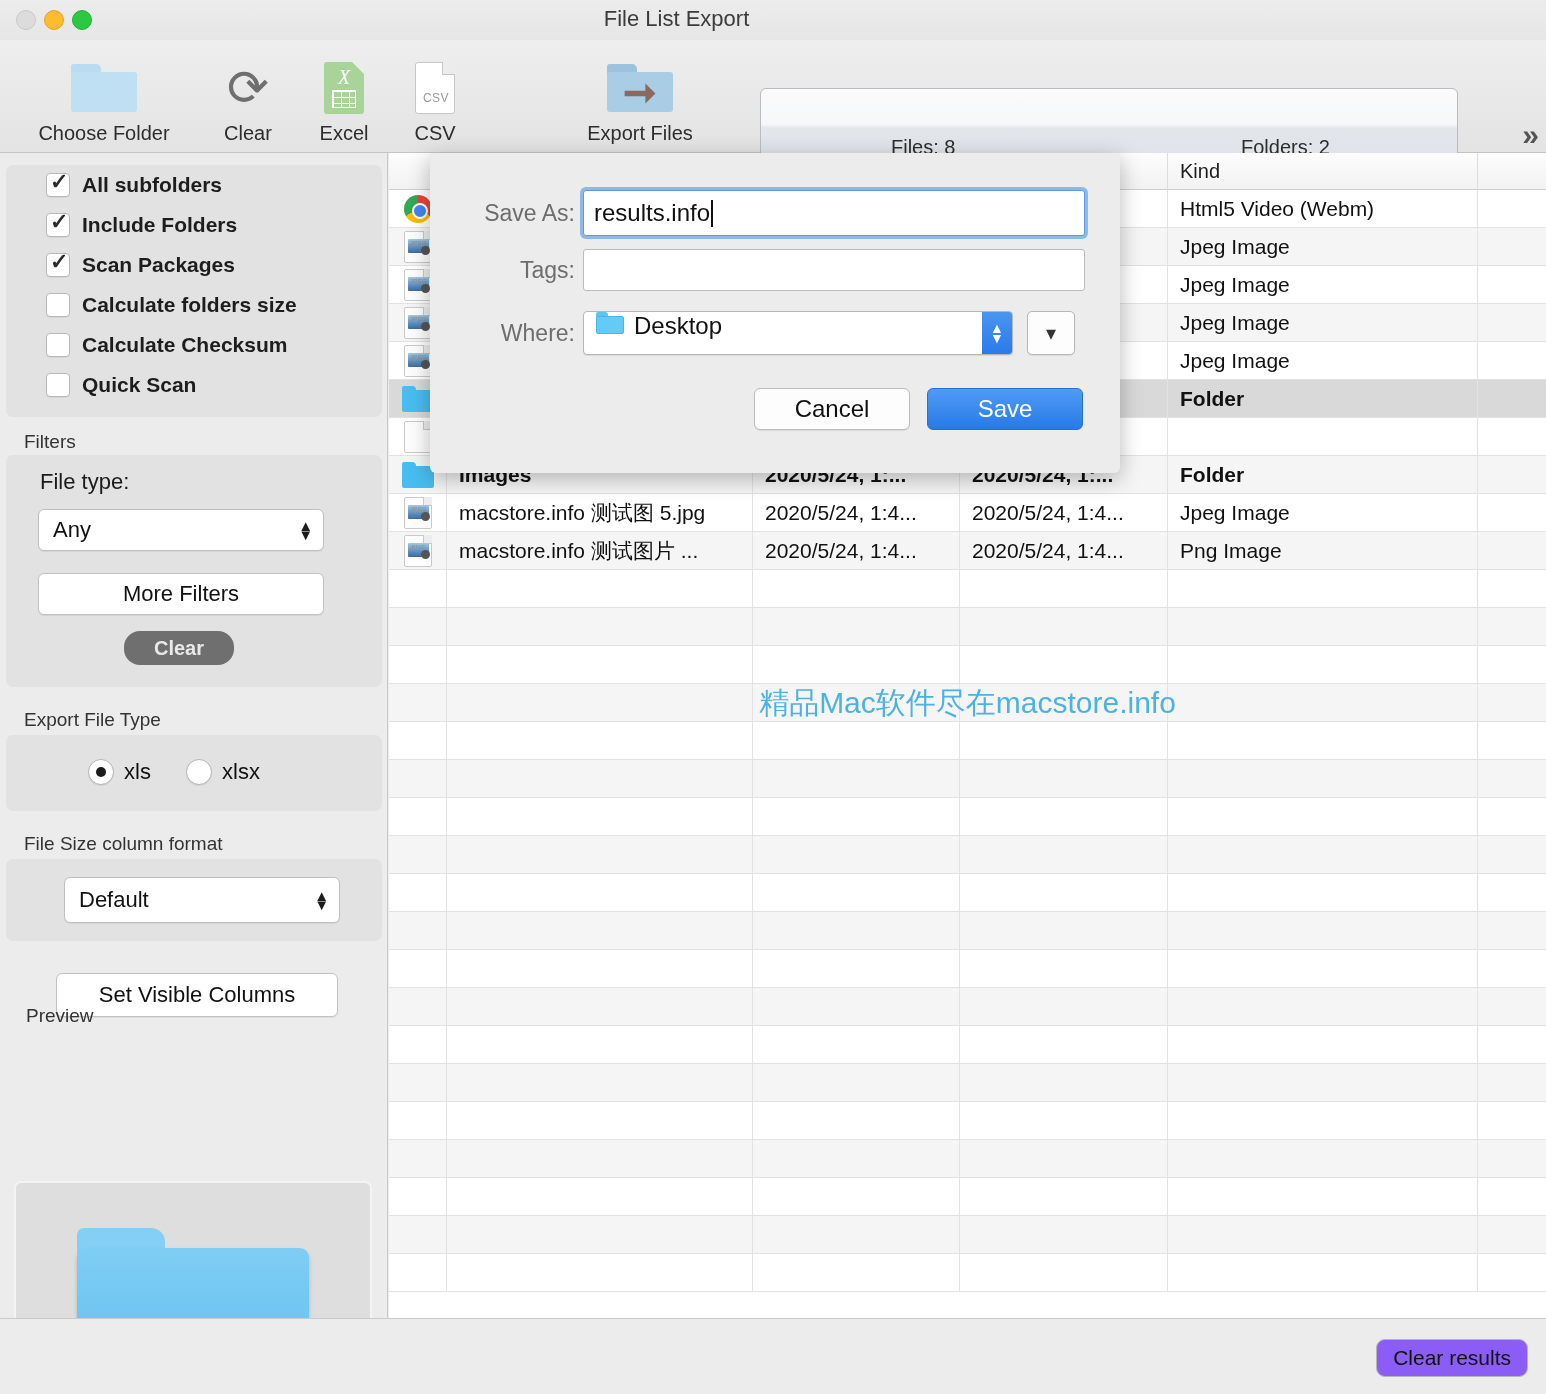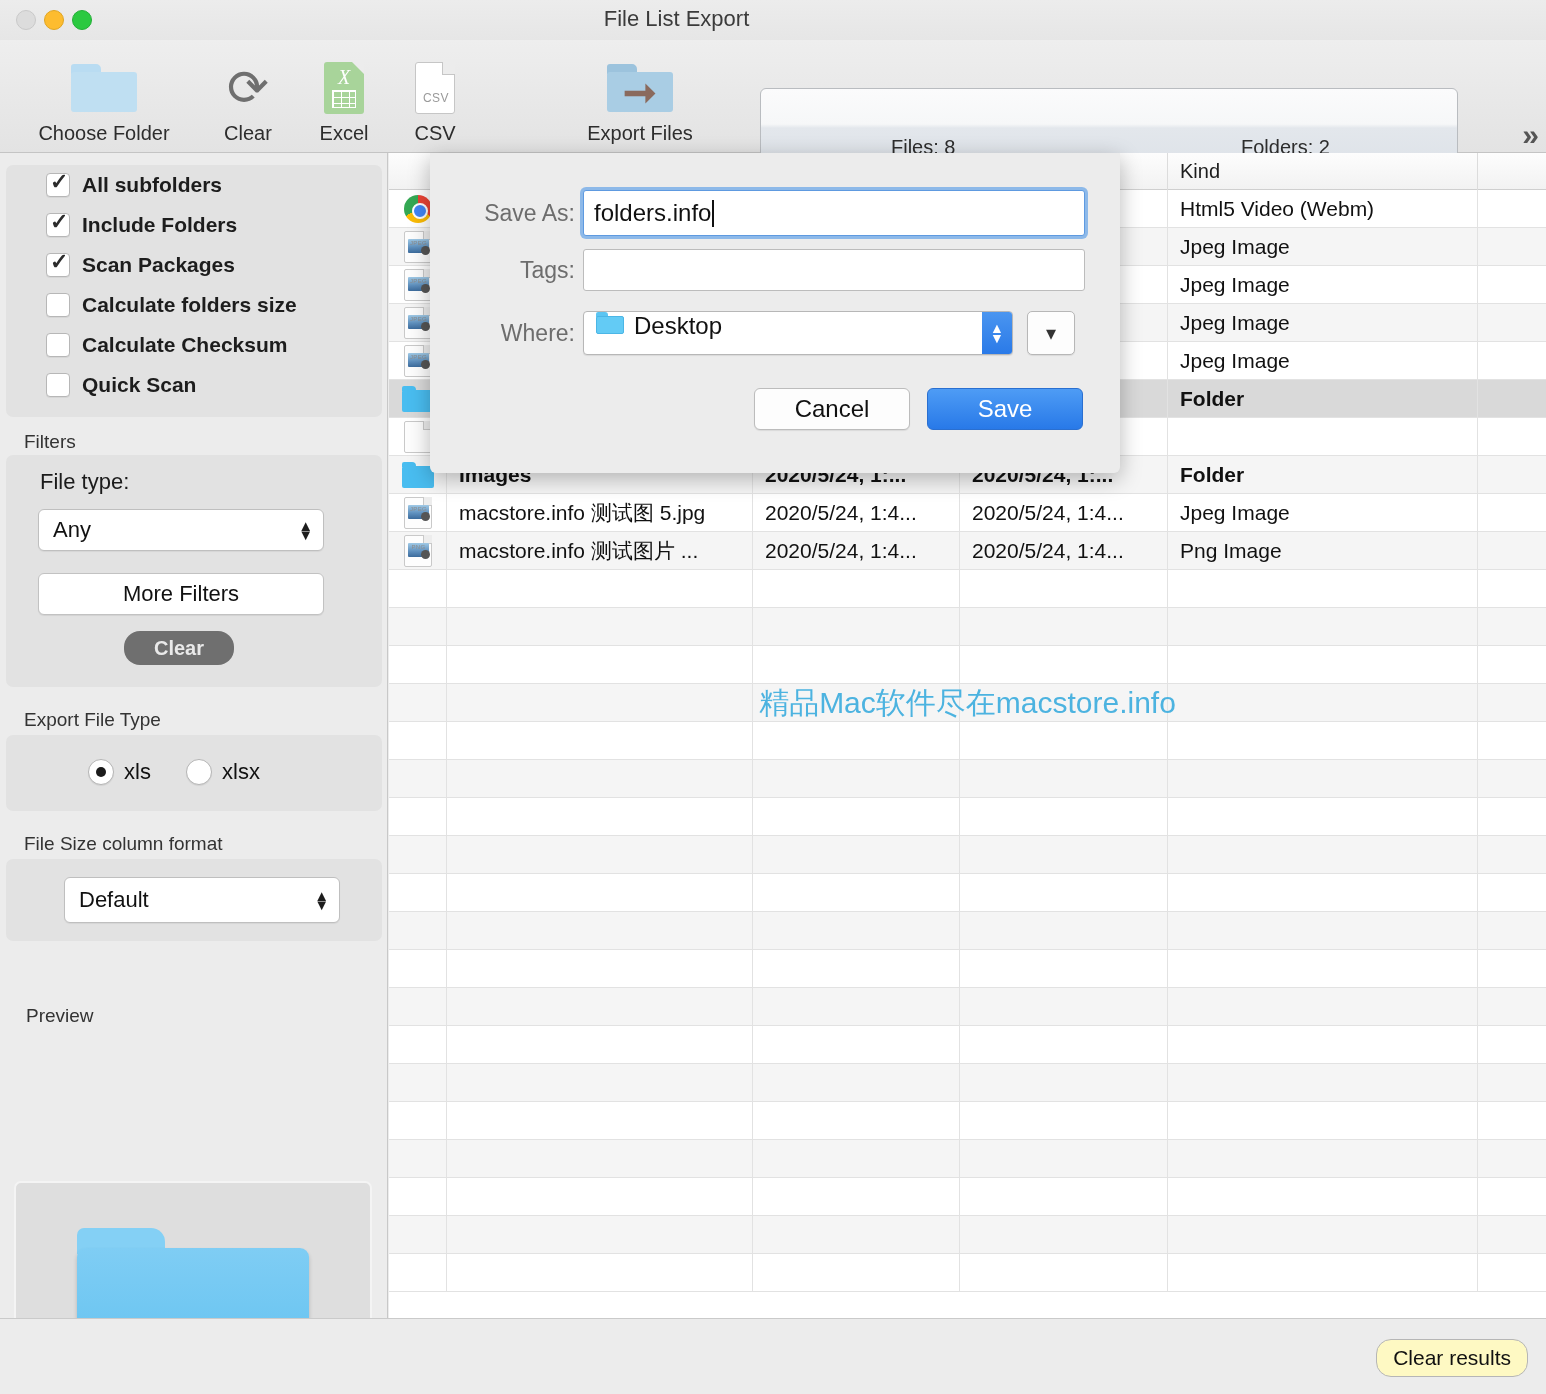--- a/index.html
+++ b/index.html
@@ -325,21 +325,21 @@
   }
 
   
   .footer {
     position: absolute; left: 0; top: 1318px; width: 1546px; height: 76px;
     background: #ececec; border-top: 1px solid #cacaca;
   }
   .clear-results {
     position: absolute; right: 18px; top: 20px;
     padding: 6px 16px; font-size: 21px; color: #111;
-    background: #fef9c3; border: 1px solid #b6b6b6; border-radius: 15px;
+    background: #8b5cf6; border: 1px solid #b6b6b6; border-radius: 9px;
   }
 </style>
 </head>
 <body>
 
 <div id="app">
 
   <div class="titlebar">
     <div class="traffic">
       <div class="tl close"></div>
@@ -471,20 +471,23 @@
     <div class="group" style="top:706px; height:82px;">
       <div class="sel" style="position:absolute; left:58px; top:18px; width:276px; height:46px;">
         <span class="val">Default</span>
         <span class="stepper">
             <span>▲</span>
             <span>▼</span>
           </span>
       </div>
     </div>
 
+    <div class="btn-white" style="position:absolute; left:56px; top:820px; width:282px; height:44px;">
+      <span>Set Visible Columns</span>
+    </div>
 
     <div class="group-label" style="top:852px; left:26px;">Preview</div>
     <div class="preview-box">
       <div class="big-folder">
         <div class="t"></div>
           <div class="b"></div>
           <div class="l1"></div>
           <div class="l2"></div>
       </div>
     </div>
@@ -786,21 +789,21 @@
         </div>
       </div>
     <div class="watermark" id="watermark" style="top: 530px; color: rgb(76, 179, 224);">精品Mac软件尽在macstore.info</div>
   </div>
 
   <div class="sheet">
 
     <div class="sheet-row" style="left:0; top:37px; width:655px;">
       <div class="sheet-lab" style="width:145px;">Save As:</div>
       <div class="txtfield focus" style="margin-left:8px; width:502px; height:46px;">
-        <span>folders.info</span>
+        <span>results.info</span>
           <span class="caret"></span>
       </div>
     </div>
 
     <div class="sheet-row" style="left:0; top:96px; width:655px;">
       <div class="sheet-lab" style="width:145px;">Tags:</div>
       <div class="txtfield" style="margin-left:8px; width:502px; height:42px;">
         <span></span>
       </div>
     </div>

